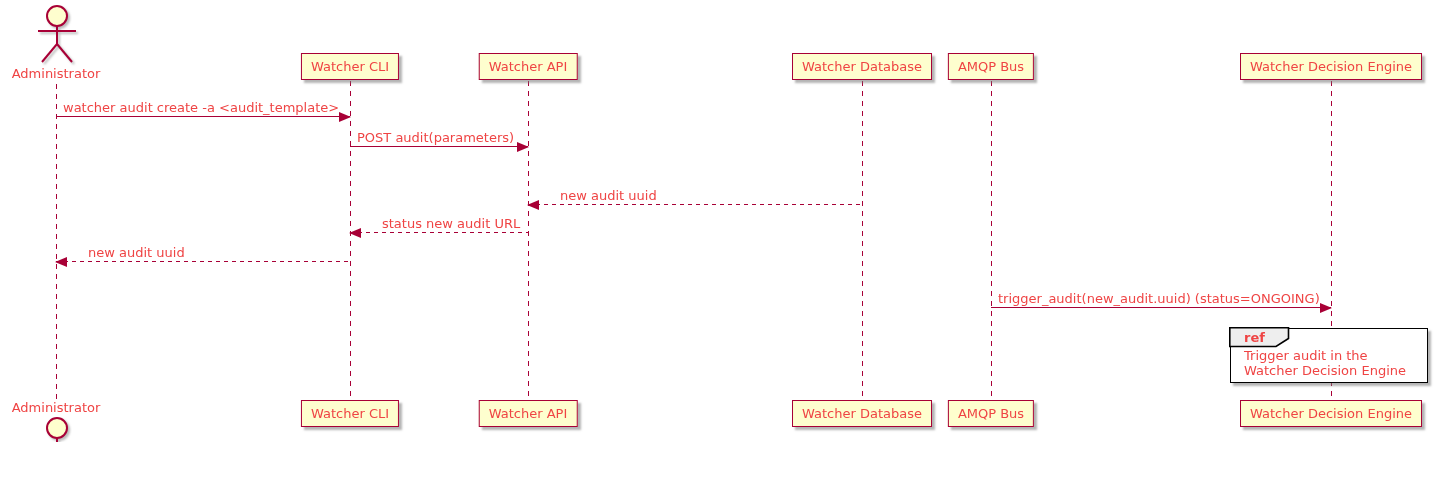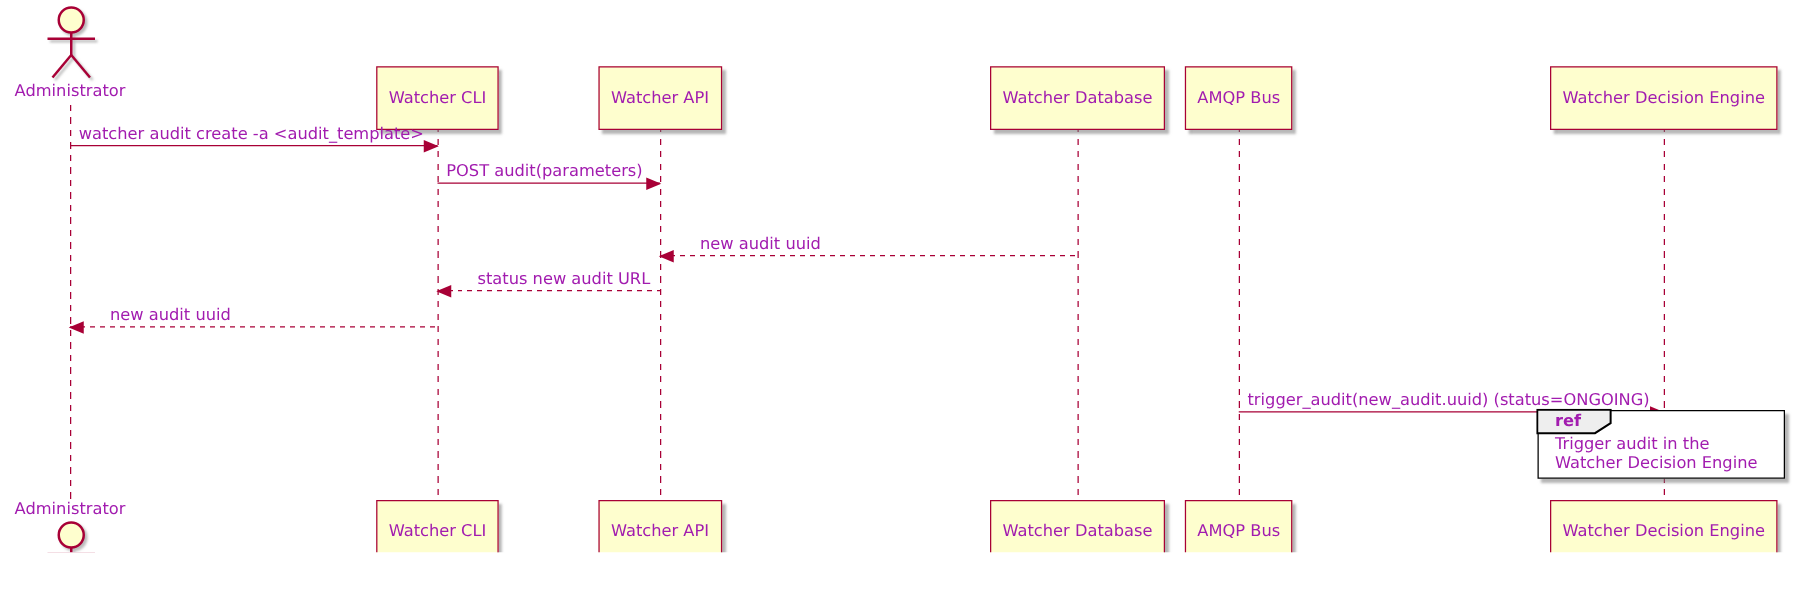--- a/index.html
+++ b/index.html
@@ -1,30 +1,30 @@
 <!DOCTYPE html>
 <html><head>
 <meta charset="utf-8">
 <style>
   html,body{margin:0;padding:0;background:#ffffff;}
   .canvas{
     position:relative;width:1434px;height:442px;background:#ffffff;
     font-family:"DejaVu Sans","Liberation Sans",sans-serif;
-    font-size:13px;color:#a21caf;overflow:hidden;text-decoration:underline;
+    font-size:13px;color:#ef4444;overflow:hidden;text-decoration:underline;
   }
   
   .lifeline{
     position:absolute;width:1px;
     background:repeating-linear-gradient(to bottom,#A80036 0 5px,transparent 5px 10px);
   }
   
   .pbox{
     position:absolute;transform:translateX(-50%);
     background:#FEFECE;border:1.6px solid #A80036;
-    padding:17px 9px;white-space:nowrap;
+    padding:5px 9px;white-space:nowrap;
     box-shadow:3px 3px 2px rgba(120,120,120,0.55);
   }
   
   .actor-figure{position:absolute;transform:translateX(-50%);
     filter:drop-shadow(2.5px 2.5px 1px rgba(120,120,120,0.5));}
   .actor-label{position:absolute;transform:translateX(-50%);white-space:nowrap;}
   
   .message{position:absolute;height:18px;}
   .msg-label{position:absolute;bottom:2px;white-space:nowrap;}
   .message.fwd .msg-label{left:7px;}
@@ -99,21 +99,21 @@
     <div class="ah left"></div>
   </div>
 
   <div class="message ret" style="left:56px;top:244px;width:294px;">
     <span class="msg-label">new audit uuid</span>
     <div class="msg-line dashed"></div>
     <div class="ah left"></div>
   </div>
 
 
-  <div class="message fwd" style="left:991px;top:312px;width:340px;text-align:center;">
+  <div class="message fwd" style="left:991px;top:290px;width:340px;text-align:center;">
     <span class="msg-label">trigger_audit(new_audit.uuid) (status=ONGOING)</span>
     <div class="msg-line"></div>
     <div class="ah right"></div>
   </div>
 
   <div class="refbox" style="left:1230px;top:328px;width:196px;height:53px;">
     <svg class="reftab" width="62" height="21" viewBox="0 0 62 21">
       <path d="M0.8,0.8 H59.5 V11.5 L47,19.5 H0.8 Z" fill="#EEEEEE" stroke="#000000" stroke-width="1.6"></path>
     </svg>
     <span class="reftab-label">ref</span>

